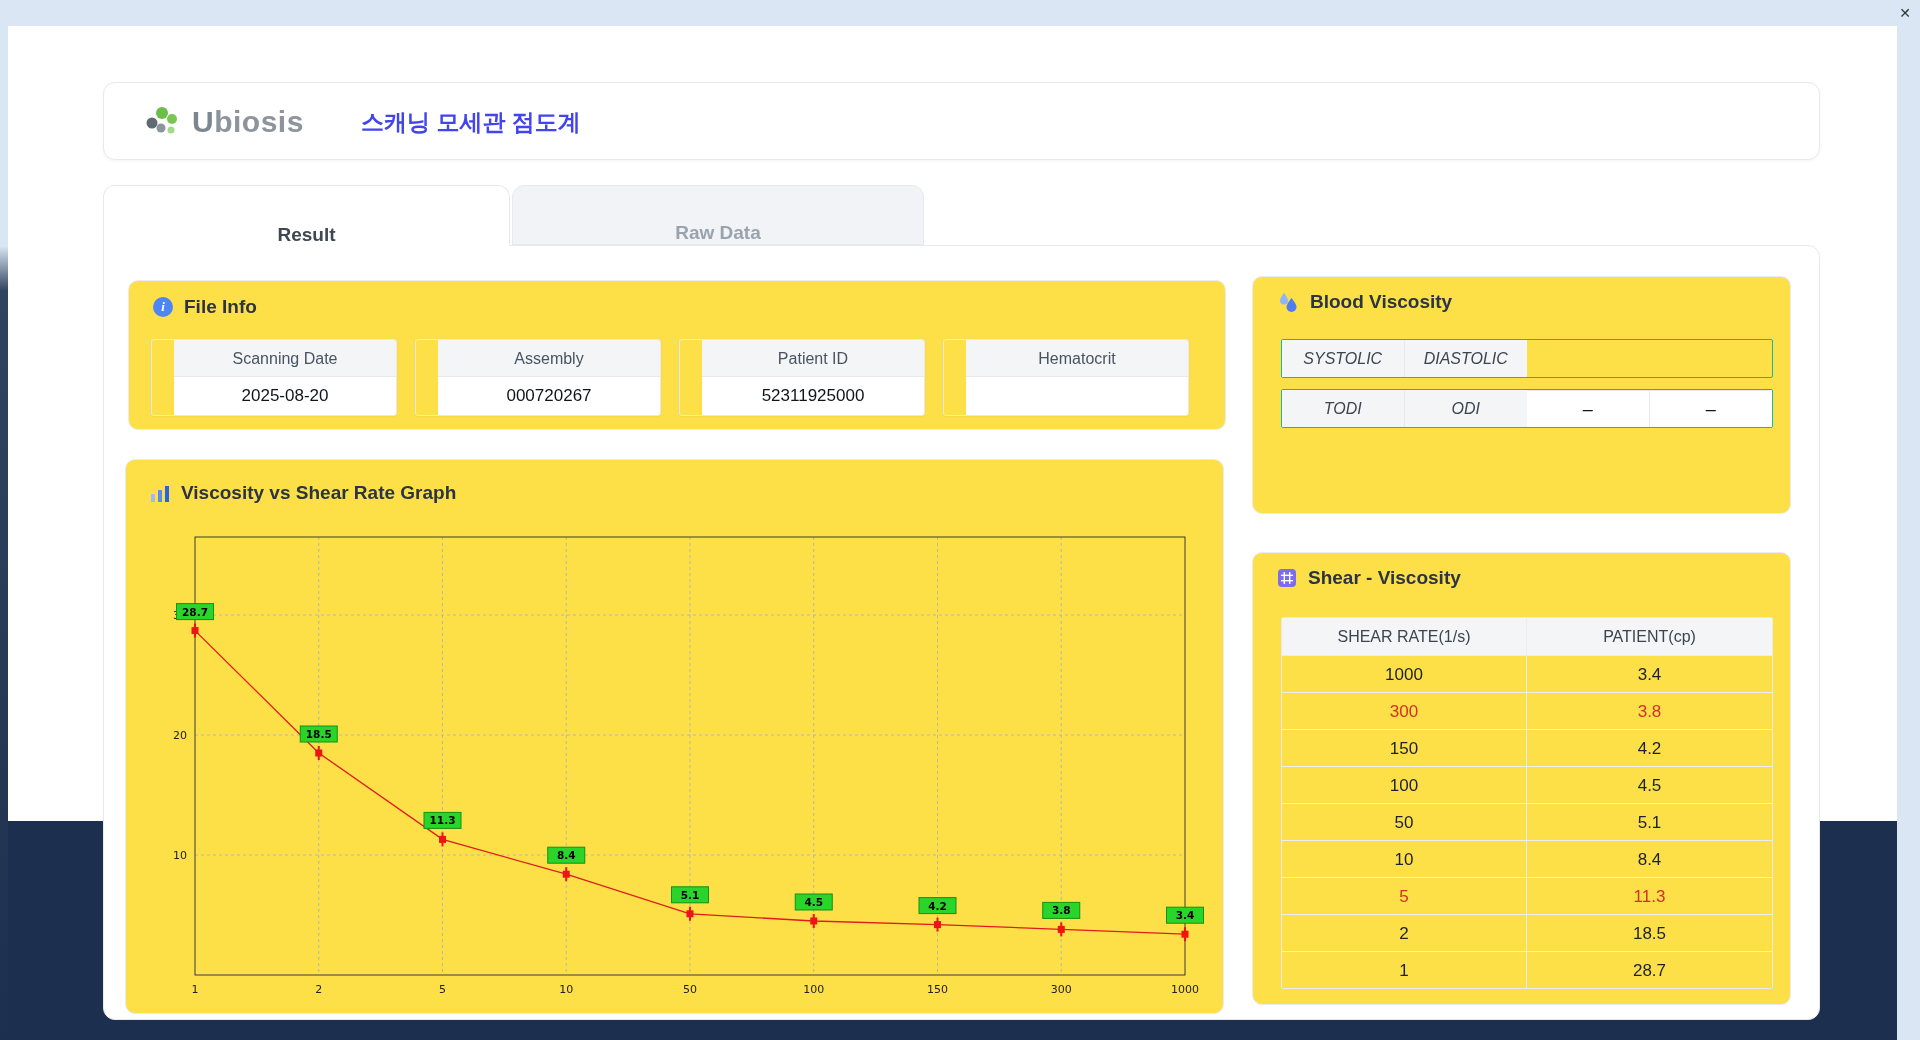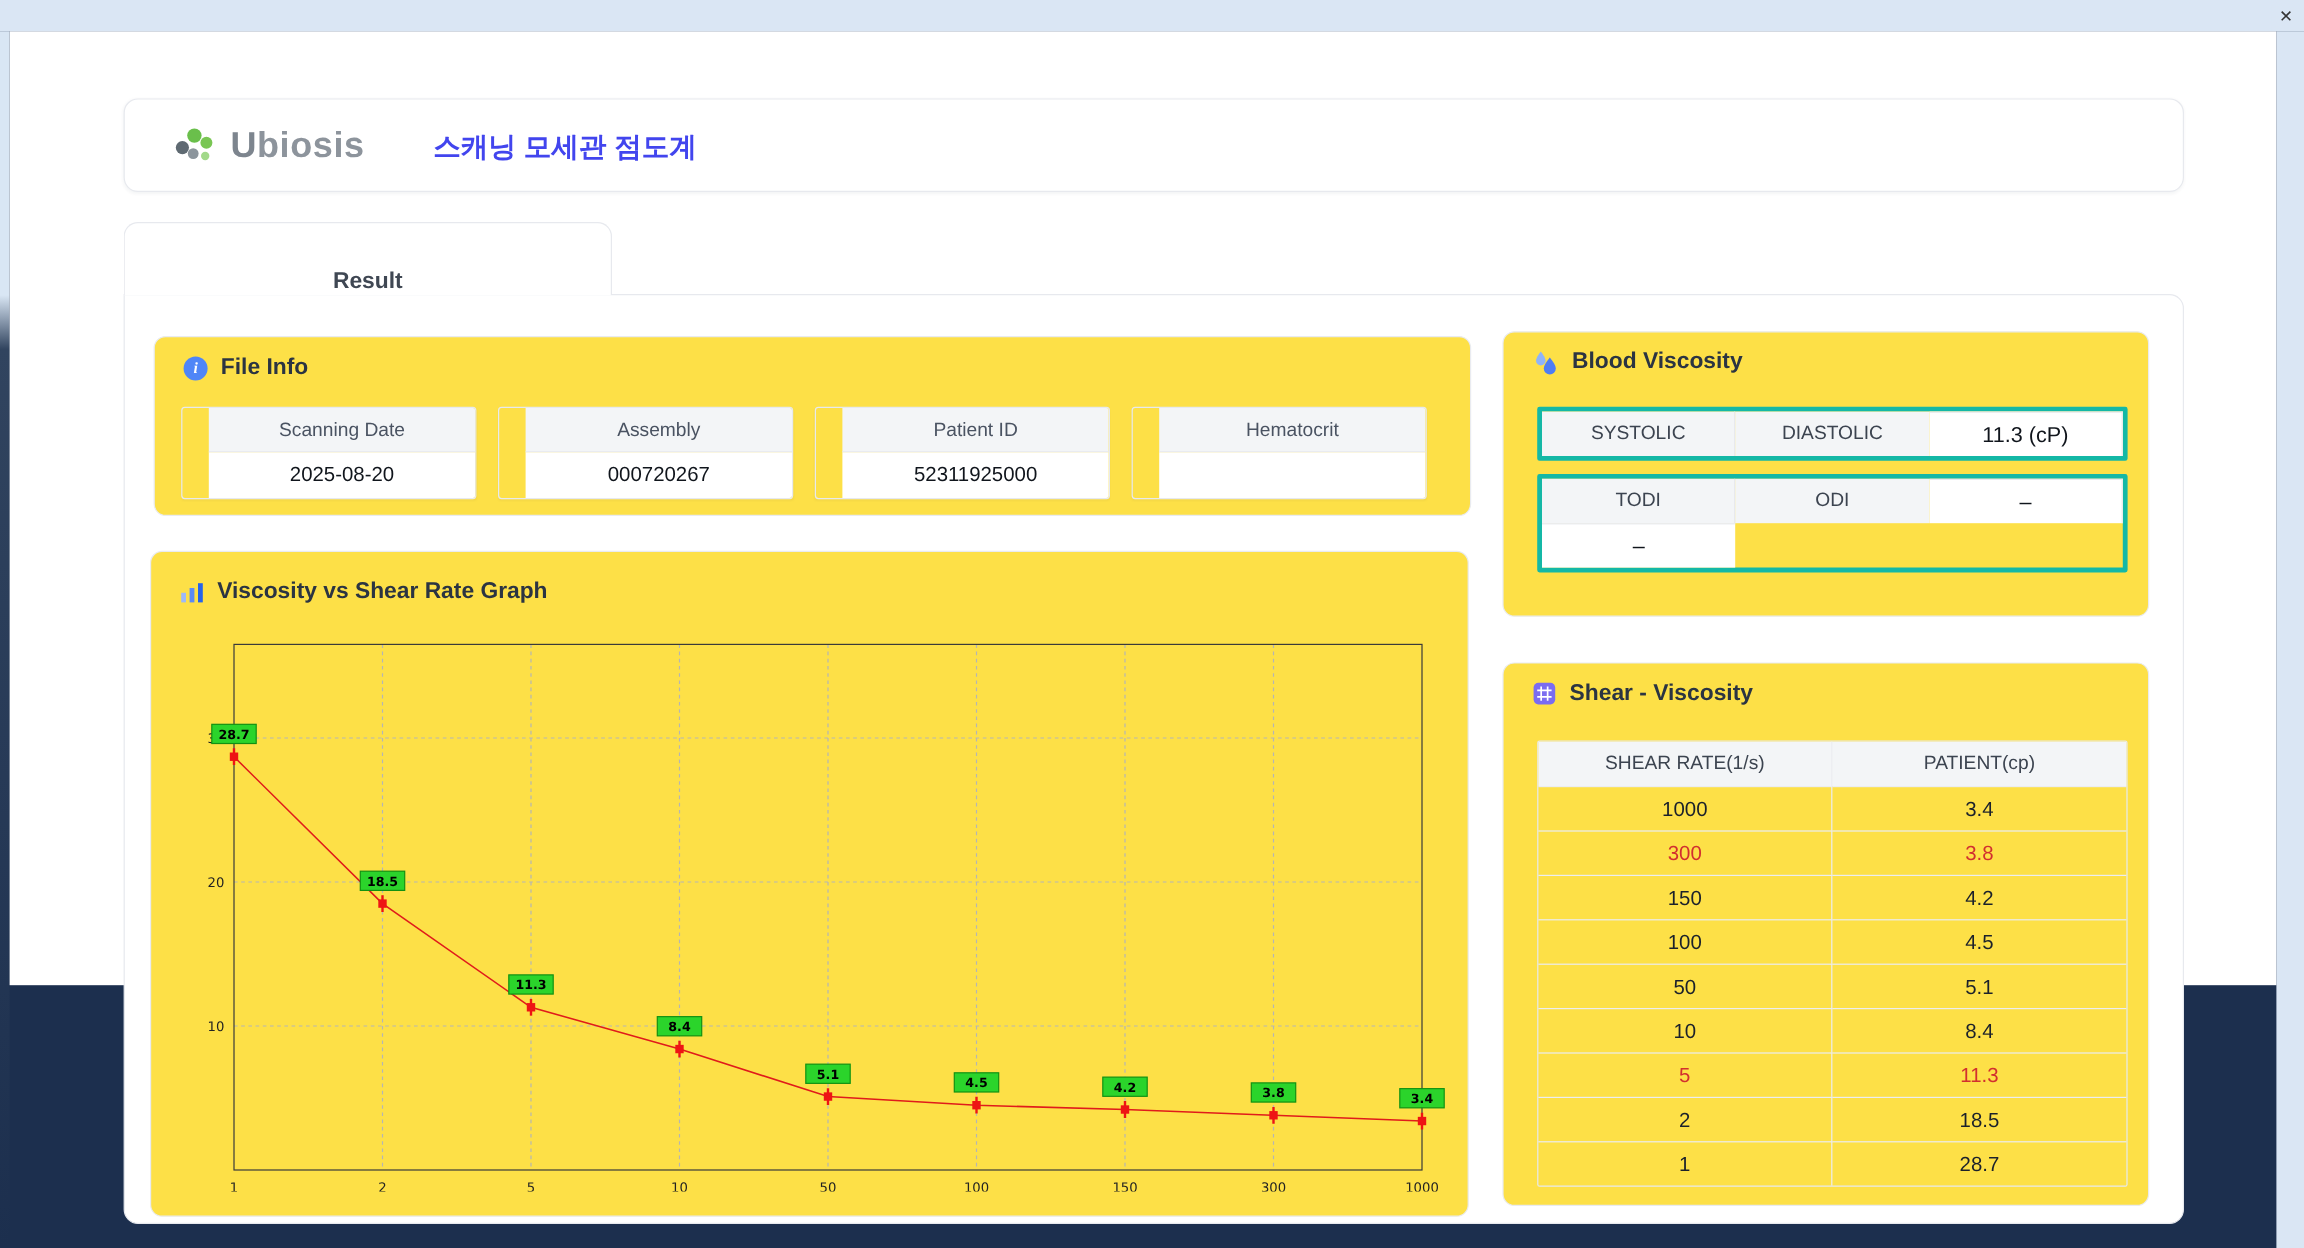--- a/index.html
+++ b/index.html
@@ -61,21 +61,21 @@
   .graph-card { left:21px; top:213px; width:1099px; height:555px; }
   .graph-card .card-title { top:22px; }
   #chart-svg { position:absolute; left:0; top:0; }
   .tick { font-family:"DejaVu Sans",sans-serif; font-size:11px; fill:#222; }
   .pt-label { font-family:"DejaVu Sans",sans-serif; font-size:10.5px; font-weight:bold; fill:#000; }
 
   
   .bv-card { left:1148px; top:30px; width:539px; height:238px; }
   .bv-card .card-title { top:14px; }
   .bv-table { position:absolute; left:28px; top:62px; width:492px; }
-  .bv-block { display:grid; grid-template-columns:1fr 1fr 1fr; border:4px solid #14b8a6; border-radius:2px; }
+  .bv-block { display:grid; grid-template-columns:1fr 1fr 1fr 1fr; border:1px solid #14b8a6; border-radius:2px;font-style:italic; }
   .bv-block + .bv-block { margin-top:11px; }
   .bv-head { height:37px; line-height:37px; text-align:center; background:#f3f5f7; color:#3c4450; font-size:16px; }
   .bv-val { height:37px; line-height:37px; text-align:center; color:#10151c; font-size:18px; background:#fff; border-top:1px solid #e7e9ee; }
   .bv-head:first-child, .bv-val:nth-child(3) { border-right:1px solid #e7e9ee; }
 
   .sv-card { left:1148px; top:306px; width:539px; height:453px; }
   .sv-card .card-title { top:14px; }
   .sv-table { position:absolute; left:28px; top:64px; width:492px; border:1px solid #e7e9ee; border-radius:2px; }
   .sv-head-row, .sv-row { display:grid; grid-template-columns:1fr 1fr; }
   .sv-head-row { background:#f3f5f7; }
@@ -105,20 +105,23 @@
         <circle cx="30" cy="17" r="5" fill="#79c653"></circle>
         <circle cx="29" cy="28" r="3.5" fill="#a2d98a"></circle>
       </svg>
       <span class="brand-text"><span class="brand-u">U</span><span class="brand-rest">biosis</span></span>
     </div>
     <div class="app-title">스캐닝 모세관 점도계</div>
   </div>
 
   <div class="tab tab-result">
     <span>Result</span>
+  </div>
+  <div class="tab tab-raw">
+    <span>Raw Data</span>
   </div>
 
   <div class="panel">
 
     <div class="card file-info">
       <div class="card-title">
         <span class="info-icon"></span>
         <span class="title-text">File Info</span>
       </div>
       <div class="fi-fields">
@@ -219,21 +222,20 @@
         <svg class="svg-icon" width="22" height="22" viewBox="0 0 22 22">
           <path d="M7 2 C7 2 3 7 3 9.6 a4 4 0 0 0 8 0 C11 7 7 2 7 2 Z" fill="#8fb4f8"></path>
           <path d="M14.5 7 C14.5 7 9.5 13 9.5 16 a5 5 0 0 0 10 0 C19.5 13 14.5 7 14.5 7 Z" fill="#4f7df3"></path>
         </svg>
         <span class="title-text">Blood Viscosity</span>
       </div>
       <div class="bv-table">
         <div class="bv-block">
           <div class="bv-head">SYSTOLIC</div>
           <div class="bv-head">DIASTOLIC</div>
-          <div class="bv-val">11.3 (cP)</div>
         </div>
         <div class="bv-block">
           <div class="bv-head">TODI</div>
           <div class="bv-head">ODI</div>
           <div class="bv-val">–</div>
           <div class="bv-val">–</div>
         </div>
       </div>
     </div>
 

